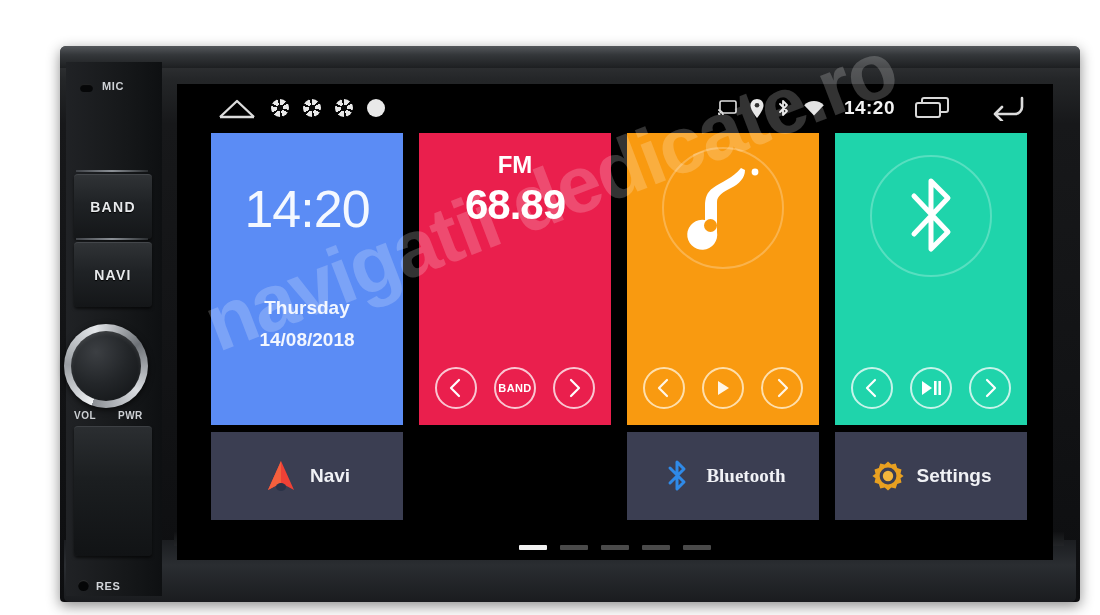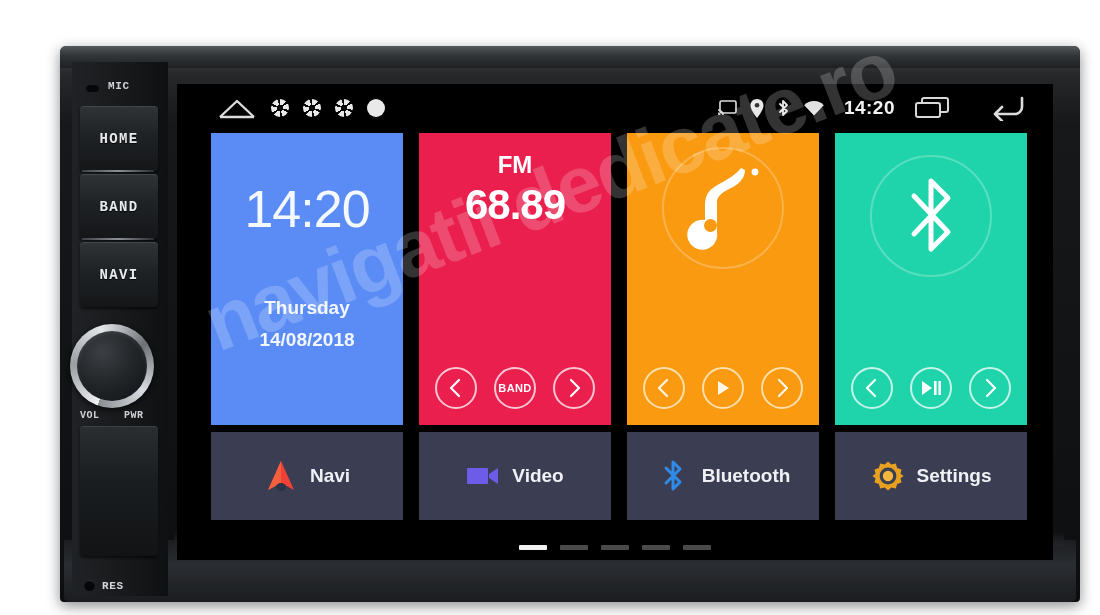--- a/index.html
+++ b/index.html
@@ -30,24 +30,23 @@
     border-radius:0 0 5px 5px;
   }
   #bottom-lip-bevel{
     position:absolute; left:110px; bottom:56px; width:890px; height:14px;
     background:linear-gradient(180deg,#101113 0%,#232528 100%);
     transform:skewX(-0.4deg);
   }
 
   
   #left-panel {
-    position:absolute; left:12px; top:16px;
+    position:absolute; left:6px; top:16px;
     width:96px; height:534px;
     background:linear-gradient(90deg,#202225 0%,#17191b 55%,#0e1012 100%);
-    font-family:Liberation Mono, monospace;
   }
   .mic-label {
     position:absolute; left:36px; top:18px;
     font-size:11px; font-weight:bold; color:#cfd2d6; letter-spacing:.6px;
   }
   .mic-hole {
     position:absolute; left:14px; top:22px;
     width:13px; height:8px; border-radius:4px;
     background:#060708; box-shadow:inset 0 1px 1px rgba(255,255,255,.12);
   }
@@ -182,21 +181,21 @@
   #tile-music .glyph-circle { top:14px; }
   #tile-bt .glyph-circle { top:22px; }
 
   .tile-bottom {
     position:absolute; top:300px; width:192px; height:88px;
     background:#3b3e52;
     display:flex; align-items:center; justify-content:center; gap:12px;
   }
   #bt-navi  { left:34px; }
   #bt-video { left:242px; }
-  #bt-bluet { left:450px; }
+  #bt-bluet { left:450px;font-family:Liberation Serif, serif; }
   #bt-settg { left:658px; }
   .tb-label { color:#f0f1f5; font-size:19px; font-weight:bold; }
   .tb-icon  { width:34px; height:34px; display:flex; align-items:center; justify-content:center; }
 
   #pager {
     position:absolute; left:0; right:0; bottom:10px;
     display:flex; justify-content:center; align-items:center; gap:13px;
   }
   .dash { width:28px; height:5px; border-radius:1px; background:#4a4a4a; }
   .dash.active { background:#f2f2f2; }
@@ -224,21 +223,20 @@
 <div id="device">
   <div id="device-top-sheen"></div>
   <div id="device-bottom-lip">
     <div id="bottom-lip-bevel"></div>
   </div>
 
   <div id="left-panel">
     <div class="mic-hole"></div>
     <div class="mic-label">MIC</div>
 
-    <div class="hw-btn" id="btn-home">HOME</div>
     <div class="hw-sep" id="sep1"></div>
     <div class="hw-btn" id="btn-band">BAND</div>
     <div class="hw-sep" id="sep2"></div>
     <div class="hw-btn" id="btn-navi">NAVI</div>
 
     <div id="knob-wrap">
       <div id="knob-ring"></div>
       <div id="knob-body"></div>
       <div class="knob-label" id="lbl-vol">VOL</div>
       <div class="knob-label" id="lbl-pwr">PWR</div>
@@ -391,29 +389,20 @@
         <span class="tb-icon">
           <svg width="32" height="34" viewBox="0 0 32 34">
               <path d="M16 2 L29 31 L16 24 L3 31 Z" fill="#ef4136"></path>
               <path d="M16 2 L16 24 L3 31 Z" fill="#f4603d"></path>
               <ellipse cx="16" cy="28" rx="5" ry="4" fill="#2b3348"></ellipse>
             </svg>
         </span>
         <span class="tb-label">Navi</span>
       </div>
 
-      <div class="tile-bottom" id="bt-video">
-        <span class="tb-icon">
-          <svg width="34" height="26" viewBox="0 0 34 26">
-              <rect x="1" y="5" width="21" height="16" rx="1" fill="#6c5ce7"></rect>
-              <path d="M23 11 L32 5 L32 21 L23 15 Z" fill="#6c5ce7"></path>
-            </svg>
-        </span>
-        <span class="tb-label">Video</span>
-      </div>
 
       <div class="tile-bottom" id="bt-bluet">
         <span class="tb-icon">
           <svg width="24" height="34" viewBox="0 0 24 34">
               <path d="M5 9 L19 23 L12 30 L12 3 L19 10 L5 24" fill="none" stroke="#2f8ae8" stroke-width="3" stroke-linecap="round" stroke-linejoin="round"></path>
             </svg>
         </span>
         <span class="tb-label">Bluetooth</span>
       </div>
 

